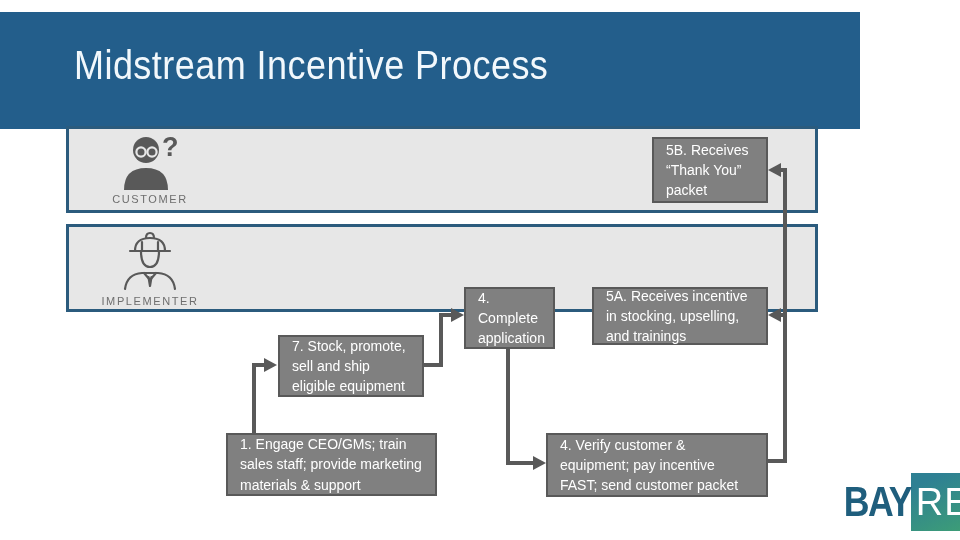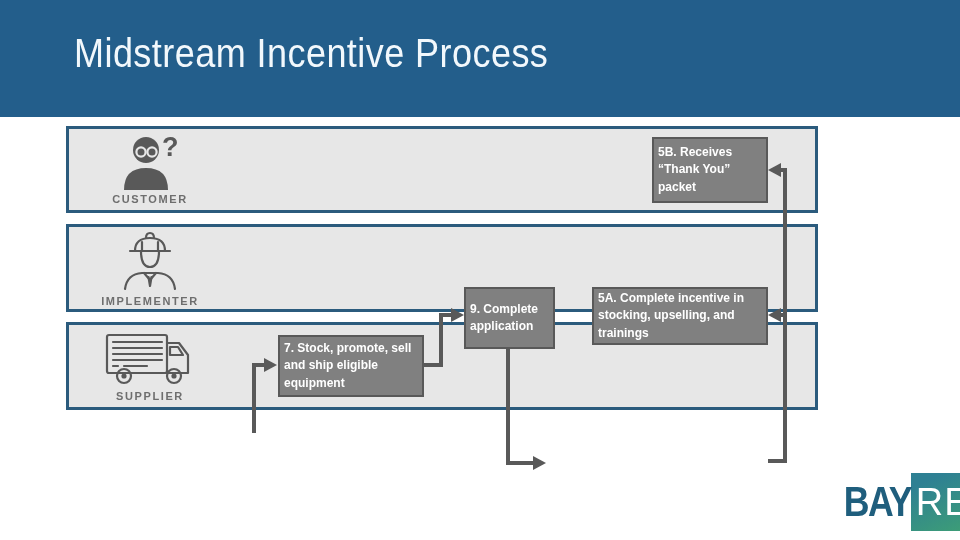--- a/index.html
+++ b/index.html
@@ -5,41 +5,41 @@
   :root{
     --header-bg:#235E8B; --lane-border:#2B5B7D; --lane-fill:#E7E7E7;
     --box-fill:#808080; --box-border:#595959; --box-text:#FFFFFF;
     --connector:#595959; --label-color:#6E6E6E; --title-color:#F2F8FC;
     --logo-bay:#1F5E7D; --logo-grad-start:#2E8093; --logo-grad-end:#3FA173;
   }
   *{box-sizing:border-box;margin:0;padding:0}
   body{background:#fff;font-family:"Liberation Sans",sans-serif}
   .slide{position:relative;width:960px;height:540px;background:#fff;overflow:hidden}
 
-  .header{position:absolute;left:0;top:0;width:960px;height:117px;background:var(--header-bg)}
+  .header{position:absolute;left:0;top:12px;width:860px;height:117px;background:var(--header-bg)}
   .title{position:absolute;left:74px;top:31px;font-size:40px;font-weight:400;color:var(--title-color);
          white-space:nowrap;transform:scaleX(.9);transform-origin:left center;letter-spacing:.5px}
 
   .lane{position:absolute;left:66px;width:752px;background:var(--lane-fill);
         border:3px solid var(--lane-border);z-index:1}
   .lane-head{position:absolute;left:6px;top:0;bottom:0;width:150px;display:flex;
              flex-direction:column;align-items:center;justify-content:center;gap:3px}
-  .lane-label{font-size:11px;font-weight:bold;letter-spacing:1.6px;color:var(--label-color)}
+  .lane-label{font-size:11px;font-weight:normal;letter-spacing:1.6px;color:var(--label-color)}
 
   .icon-line path,.icon-line circle,.icon-line rect{fill:none;stroke:var(--box-border);
       stroke-width:2.2;stroke-linecap:round;stroke-linejoin:round}
   .icon-line .fill{fill:var(--box-border);stroke:none}
   .icon-solid .fill{fill:var(--box-border);stroke:none}
   .icon-solid .cutout{fill:none;stroke:var(--lane-fill);stroke-width:2.2}
   .icon-solid .qmark{fill:var(--box-border);font-weight:bold;font-size:27px;
       font-family:"Liberation Sans",sans-serif}
 
   .step{position:absolute;background:var(--box-fill);border:2px solid var(--box-border);
-        color:var(--box-text);font-size:12px;font-weight:bold;line-height:1.45;
-        padding:5px 4px;display:flex;align-items:center;z-index:2}
+        color:var(--box-text);font-size:14px;font-weight:normal;line-height:1.45;
+        padding:5px 12px;display:flex;align-items:center;z-index:2}
 
   .seg{position:absolute;background:var(--connector);z-index:3}
   .arr{position:absolute;width:0;height:0;border-top:7px solid transparent;
        border-bottom:7px solid transparent;z-index:3}
   .arr.right{border-left:13px solid var(--connector)}
   .arr.left{border-right:13px solid var(--connector)}
 
   .logo{position:absolute;left:832px;top:473px;height:58px;display:flex;align-items:stretch;z-index:2}
   .logo .bay{color:var(--logo-bay);font-weight:bold;font-size:42px;line-height:58px;
              letter-spacing:-2px;transform:scaleX(.85);transform-origin:right center}
@@ -78,41 +78,28 @@
         <path d="M12 21 H52"></path>
         <path d="M23 21 Q23 37 32 37 Q41 37 41 21"></path>
         <path d="M7 59 Q9 44 24 43 L40 43 Q55 44 57 59"></path>
         <path d="M26 43 L32 50 L38 43"></path>
         <path d="M30.5 47 L32 56 L33.5 47"></path>
       </svg>
       <div class="lane-label">IMPLEMENTER</div>
     </div>
   </div>
 
-  <div class="lane" style="top:322px;height:88px">
-    <div class="lane-head">
-      <svg class="icon-line" width="92" height="56" viewBox="0 0 92 56">
-        <rect x="3" y="4" width="60" height="38" rx="2"></rect>
-        <path d="M9 11 H58 M9 17 H58 M9 23 H58 M9 29 H58 M9 35 H14 M20 35 H43"></path>
-        <path d="M63 12 H75 L84 24 V42 H63"></path>
-        <path d="M66 16 H74 L79 24 H66 Z"></path>
-        <circle cx="20" cy="45" r="7"></circle>
-          <circle class="fill" cx="20" cy="45" r="2.6"></circle>
-        <circle cx="70" cy="45" r="7"></circle>
-          <circle class="fill" cx="70" cy="45" r="2.6"></circle>
-      </svg>
-      <div class="lane-label">SUPPLIER</div>
-    </div>
-  </div>
 
 
   <div class="step" style="left:652px;top:137px;width:116px;height:66px">5B. Receives “Thank You” packet</div>
-  <div class="step" style="left:464px;top:287px;width:91px;height:62px">9. Complete application</div>
-  <div class="step" style="left:592px;top:287px;width:176px;height:58px">5A. Complete incentive in stocking, upselling, and trainings</div>
+  <div class="step" style="left:464px;top:287px;width:91px;height:62px">4. Complete application</div>
+  <div class="step" style="left:592px;top:287px;width:176px;height:58px">5A. Receives incentive in stocking, upselling, and trainings</div>
   <div class="step" style="left:278px;top:335px;width:146px;height:62px">7. Stock, promote, sell and ship eligible equipment</div>
+  <div class="step" style="left:226px;top:433px;width:211px;height:63px">1. Engage CEO/GMs; train sales staff; provide marketing materials &amp; support</div>
+  <div class="step" style="left:546px;top:433px;width:222px;height:64px">4. Verify customer &amp; equipment; pay incentive FAST; send customer packet</div>
 
   <div class="seg" style="left:252px;top:365px;width:4px;height:68px"></div>
   <div class="seg" style="left:252px;top:363px;width:13px;height:4px"></div>
   <div class="arr right" style="left:264px;top:358px"></div>
 
   <div class="seg" style="left:424px;top:363px;width:19px;height:4px"></div>
   <div class="seg" style="left:439px;top:313px;width:4px;height:54px"></div>
   <div class="seg" style="left:443px;top:313px;width:9px;height:4px"></div>
   <div class="arr right" style="left:451px;top:308px"></div>
 

